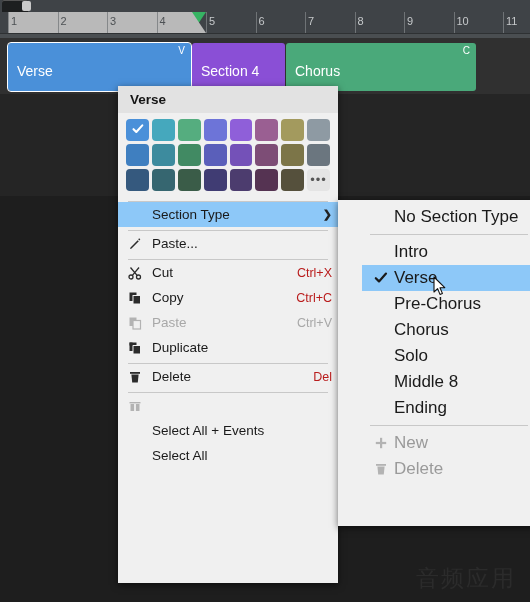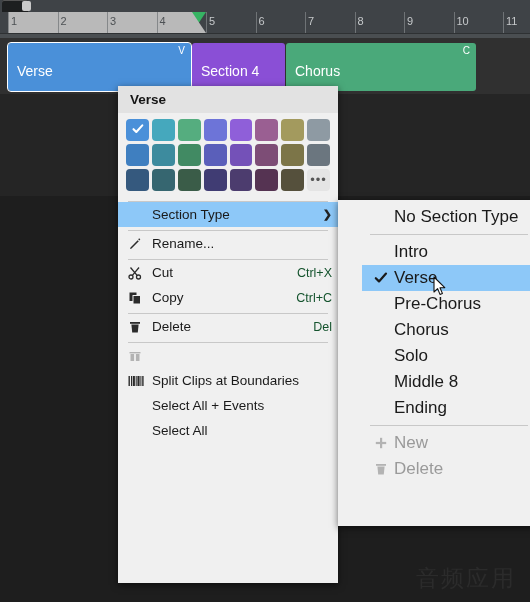--- a/index.html
+++ b/index.html
@@ -52,21 +52,21 @@
   #palette{padding:6px 8px 4px 8px;background:#f0f0f0;}
   .prow{display:flex;gap:3px;margin-bottom:3px;}
   .sw{width:24px;height:22px;border-radius:4px;position:relative;cursor:pointer;}
   .sw .chk{position:absolute;left:6px;top:4px;width:12px;height:12px;}
   .sw.more{background:#e4e4e4;display:flex;align-items:center;justify-content:center;}
   .sw.more span{font-size:13px;color:#555;letter-spacing:1px;line-height:8px;}
   .sep{height:1px;background:#c8c8c8;margin:3px 10px 0 10px;}
   .mi{height:25px;display:flex;align-items:center;padding:0 6px 0 10px;position:relative;cursor:default;}
   .mi .ico{width:20px;height:16px;display:flex;align-items:center;justify-content:flex-start;flex:0 0 20px;}
   .mi .txt{flex:1;padding-left:4px;}
-  .mi .acc{color:#14532d;font-size:12.5px;}
+  .mi .acc{color:#b91c1c;font-size:12.5px;}
   .mi.hl{background:#8dc8f8;}
   .mi.dis .txt,.mi.dis .acc{color:#a8a8a8;}
   .mi .arrow{font-size:11px;color:#222;font-weight:bold;}
   .sect-lbl{display:flex;align-items:center;height:22px;padding:0 10px 0 12px;
             font-size:11px;color:#8a8a8a;letter-spacing:.6px;}
   .sect-lbl .rule{flex:1;height:1px;background:#c8c8c8;margin-left:8px;}
   
   #sub{position:absolute;left:338px;top:200px;width:174px;height:322px;background:#f0f0f0;
        box-shadow:0 2px 7px rgba(0,0,0,.55);font-size:17px;color:#1a1a1a;padding-top:4px;padding-left:24px;}
   .si{height:26px;display:flex;align-items:center;padding-left:8px;position:relative;cursor:default;}
@@ -187,21 +187,21 @@
         <span class="arrow">❯</span>
       </div>
       <div class="sep"></div>
       <div class="mi">
         <span class="ico">
           <svg width="14" height="14" viewBox="0 0 14 14">
             <path d="M2 12l1.6-.5 7.2-7.2-1.1-1.1-7.2 7.2z" fill="#2b2b2b"></path>
             <path d="M10.2 2.3l1.1 1.1 1-1-1.1-1.1z" fill="#2b2b2b"></path>
           </svg>
         </span>
-        <span class="txt">Rename...</span>
+        <span class="txt">Paste...</span>
       </div>
       <div class="sep"></div>
       <div class="mi">
         <span class="ico">
           <svg width="14" height="14" viewBox="0 0 14 14">
             <circle cx="3" cy="11" r="2" fill="none" stroke="#2b2b2b" stroke-width="1.3"></circle>
             <circle cx="10.5" cy="11" r="2" fill="none" stroke="#2b2b2b" stroke-width="1.3"></circle>
             <path d="M4.2 9.6L11 1.5M9.3 9.6L2.5 1.5" stroke="#2b2b2b" stroke-width="1.3" fill="none"></path>
           </svg>
         </span>
@@ -211,54 +211,60 @@
       <div class="mi">
         <span class="ico">
           <svg width="14" height="14" viewBox="0 0 14 14">
             <rect x="1.5" y="1.5" width="7" height="8.5" fill="#2b2b2b"></rect>
             <rect x="5" y="4.5" width="7.5" height="8.5" fill="#2b2b2b" stroke="#f0f0f0" stroke-width="1"></rect>
           </svg>
         </span>
         <span class="txt">Copy</span>
         <span class="acc">Ctrl+C</span>
       </div>
+      <div class="mi dis">
+        <span class="ico">
+          <svg width="14" height="14" viewBox="0 0 14 14">
+            <rect x="1.5" y="1.5" width="7" height="8.5" fill="#b3b3b3"></rect>
+            <rect x="5" y="4.5" width="7.5" height="8.5" fill="#f0f0f0" stroke="#b3b3b3" stroke-width="1.2"></rect>
+          </svg>
+        </span>
+        <span class="txt">Paste</span>
+        <span class="acc">Ctrl+V</span>
+      </div>
+      <div class="mi">
+        <span class="ico">
+          <svg width="14" height="14" viewBox="0 0 14 14">
+            <rect x="1.5" y="1.5" width="7" height="8.5" fill="#2b2b2b"></rect>
+            <rect x="5" y="4.5" width="7.5" height="8.5" fill="#2b2b2b" stroke="#f0f0f0" stroke-width="1"></rect>
+            <rect x="1.5" y="1.5" width="3" height="3" fill="#2b2b2b"></rect>
+          </svg>
+        </span>
+        <span class="txt">Duplicate</span>
+      </div>
       <div class="sep"></div>
       <div class="mi">
         <span class="ico">
           <svg width="14" height="14" viewBox="0 0 14 14">
             <rect x="2" y="2" width="10" height="1.8" fill="#2b2b2b"></rect>
             <path d="M3.4 4.4h7.2l-.8 8H4.2z" fill="#2b2b2b"></path>
           </svg>
         </span>
         <span class="txt">Delete</span>
         <span class="acc">Del</span>
       </div>
       <div class="sep"></div>
       <div class="mi dis">
         <span class="ico">
           <svg width="14" height="14" viewBox="0 0 14 14">
             <rect x="1.5" y="3" width="11" height="1.4" fill="#b3b3b3"></rect>
             <rect x="2.5" y="5" width="3.6" height="7" fill="#b3b3b3"></rect>
             <rect x="7.9" y="5" width="3.6" height="7" fill="#b3b3b3"></rect>
           </svg>
         </span>
-      </div>
-      <div class="mi">
-        <span class="ico">
-          <svg width="16" height="14" viewBox="0 0 16 14">
-            <rect x="0.5" y="2" width="1.4" height="10" fill="#2b2b2b"></rect>
-            <rect x="3" y="2" width="1" height="10" fill="#2b2b2b"></rect>
-            <rect x="4.7" y="2" width="2.2" height="10" fill="#2b2b2b"></rect>
-            <rect x="7.7" y="2" width="1" height="10" fill="#2b2b2b"></rect>
-            <rect x="9.4" y="2" width="2.2" height="10" fill="#2b2b2b"></rect>
-            <rect x="12.4" y="2" width="1" height="10" fill="#2b2b2b"></rect>
-            <rect x="14.2" y="2" width="1.4" height="10" fill="#2b2b2b"></rect>
-          </svg>
-        </span>
-        <span class="txt">Split Clips at Boundaries</span>
       </div>
       <div class="mi">
         <span class="ico"></span>
         <span class="txt">Select All + Events</span>
       </div>
       <div class="mi">
         <span class="ico"></span>
         <span class="txt">Select All</span>
       </div>
     </div>

